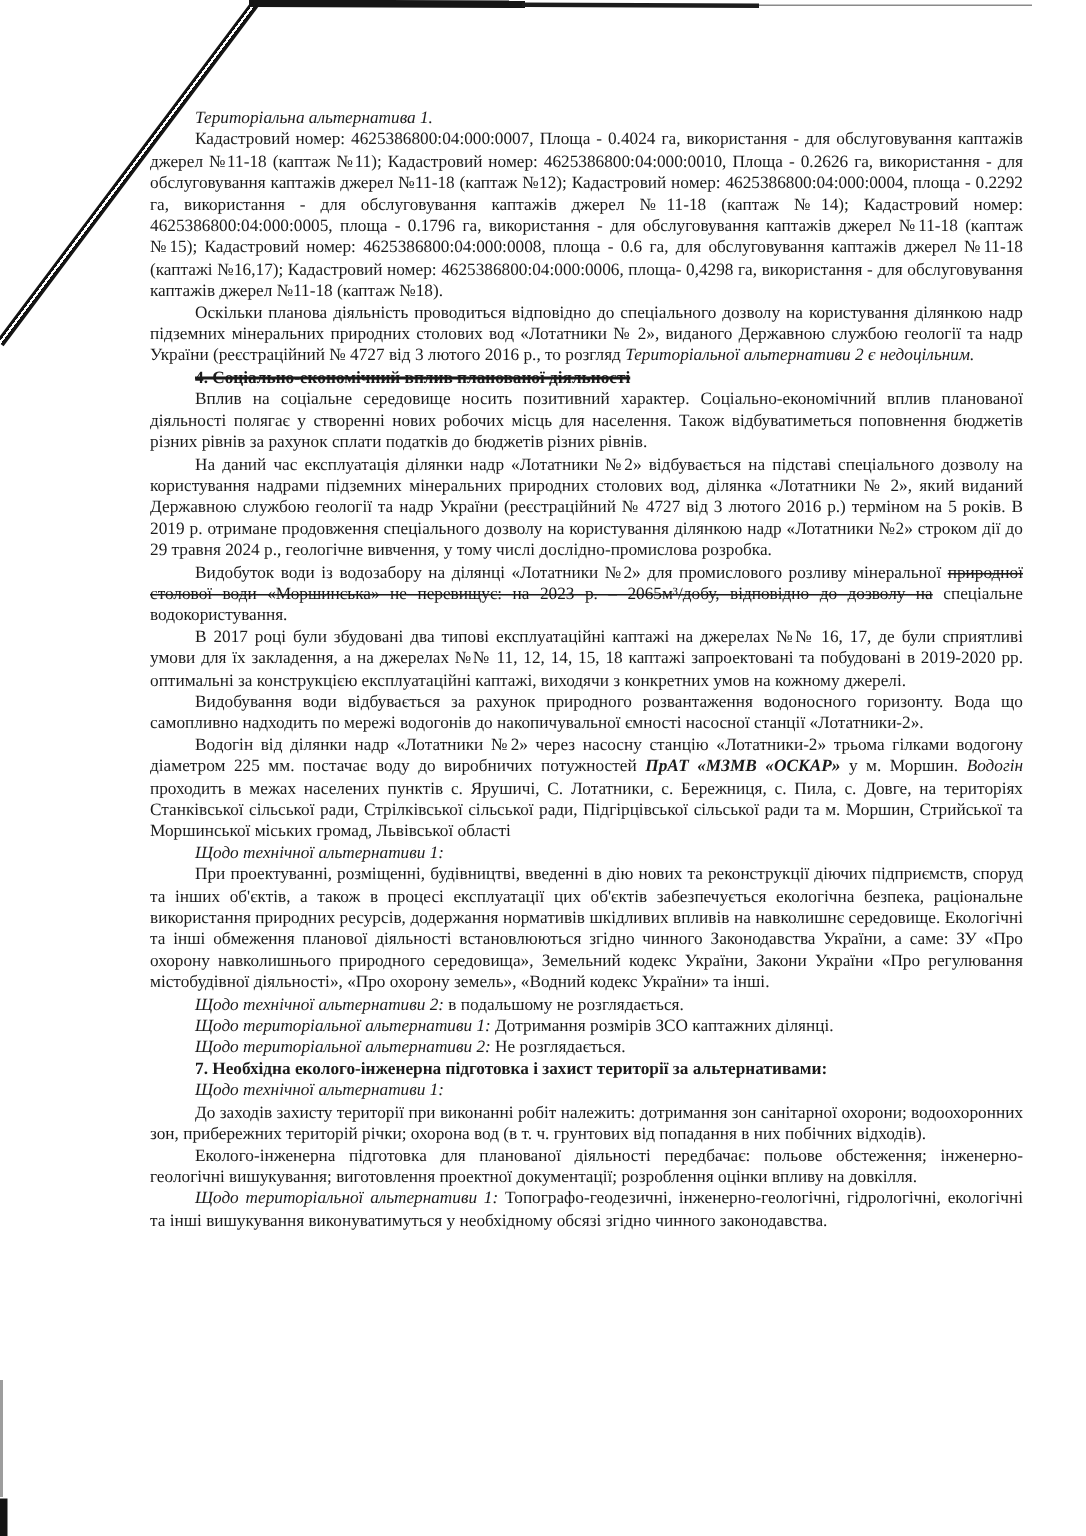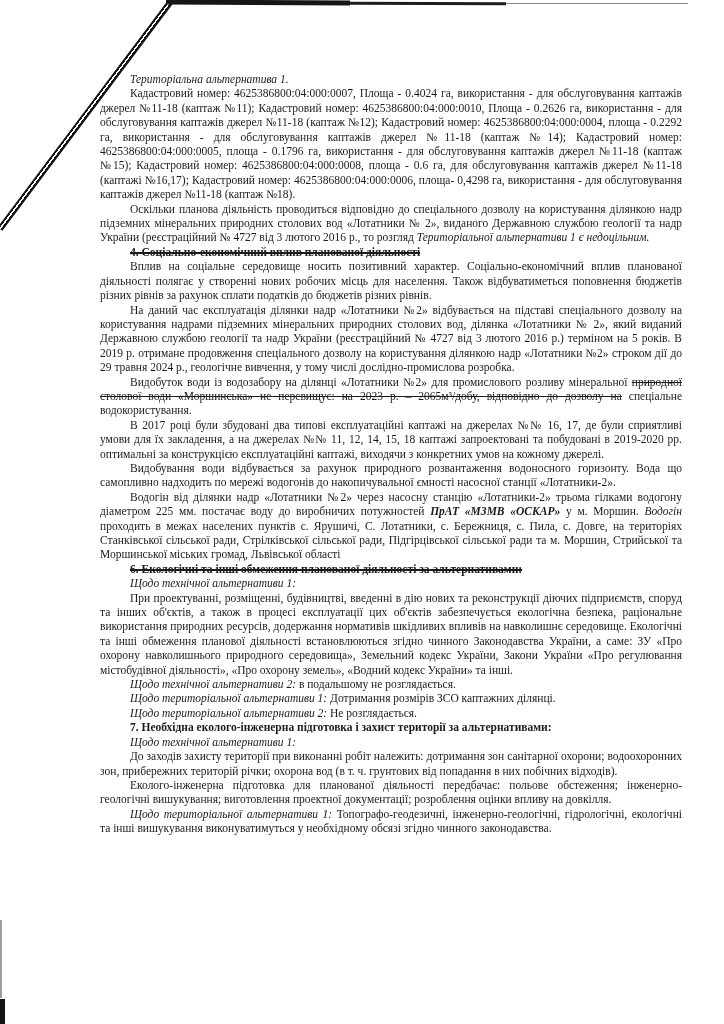--- a/index.html
+++ b/index.html
@@ -62,29 +62,28 @@
   <div class="artifact top-edge-a"></div>
   <div class="artifact top-edge-b"></div>
   <div class="artifact top-edge-c"></div>
   <div class="artifact diag-edge"></div>
   <div class="artifact left-streak"></div>
   <div class="artifact corner-mark"></div>
 
   <div class="doc-text">
       <p class="para"><span class="seg-i">Територіальна альтернатива 1.</span></p>
       <p class="para"><span class="seg-r">Кадастровий номер: 4625386800:04:000:0007, Площа - 0.4024 га, використання - для обслуговування каптажів джерел №11-18 (каптаж №11); Кадастровий номер: 4625386800:04:000:0010, Площа - 0.2626 га, використання - для обслуговування каптажів джерел №11-18 (каптаж №12); Кадастровий номер: 4625386800:04:000:0004, площа - 0.2292 га, використання - для обслуговування каптажів джерел №11-18 (каптаж №14); Кадастровий номер: 4625386800:04:000:0005, площа - 0.1796 га, використання - для обслуговування каптажів джерел №11-18 (каптаж №15); Кадастровий номер: 4625386800:04:000:0008, площа - 0.6 га, для обслуговування каптажів джерел №11-18 (каптажі №16,17); Кадастровий номер: 4625386800:04:000:0006, площа- 0,4298 га, використання - для обслуговування каптажів джерел №11-18 (каптаж №18).</span></p>
-      <p class="para"><span class="seg-r">Оскільки планова діяльність проводиться відповідно до спеціального дозволу на користування ділянкою надр підземних мінеральних природних столових вод «Лотатники № 2», виданого Державною службою геології та надр України (реєстраційний № 4727 від 3 лютого 2016 р., то розгляд </span><span class="seg-i">Територіальної альтернативи 1 є недоцільним.</span></p>
+      <p class="para"><span class="seg-r">Оскільки планова діяльність проводиться відповідно до спеціального дозволу на користування ділянкою надр підземних мінеральних природних столових вод «Лотатники № 2», виданого Державною службою геології та надр України (реєстраційний № 4727 від 3 лютого 2016 р., то розгляд </span><span class="seg-i">Територіальної альтернативи 2 є недоцільним.</span></p>
       <p class="para heading"><span class="seg-bs">4. Соціально-економічний вплив планованої діяльності</span></p>
       <p class="para"><span class="seg-r">Вплив на соціальне середовище носить позитивний характер. Соціально-економічний вплив планованої діяльності полягає у створенні нових робочих місць для населення. Також відбуватиметься поповнення бюджетів різних рівнів за рахунок сплати податків до бюджетів різних рівнів.</span></p>
       <p class="para"><span class="seg-r">На даний час експлуатація ділянки надр «Лотатники №2» відбувається на підставі спеціального дозволу на користування надрами підземних мінеральних природних столових вод, ділянка «Лотатники № 2», який виданий Державною службою геології та надр України (реєстраційний № 4727 від 3 лютого 2016 р.) терміном на 5 років. В 2019 р. отримане продовження спеціального дозволу на користування ділянкою надр «Лотатники №2» строком дії до 29 травня 2024 р., геологічне вивчення, у тому числі дослідно-промислова розробка.</span></p>
       <p class="para"><span class="seg-r">Видобуток води із водозабору на ділянці «Лотатники №2» для промислового розливу мінеральної </span><span class="seg-s">природної столової води «Моршинська» не перевищує: на 2023 р. – 2065м³/добу, відповідно до дозволу на</span><span class="seg-r"> спеціальне водокористування.</span></p>
       <p class="para"><span class="seg-r">В 2017 році були збудовані два типові експлуатаційні каптажі на джерелах №№ 16, 17, де були сприятливі умови для їх закладення, а на джерелах №№ 11, 12, 14, 15, 18 каптажі запроектовані та побудовані в 2019-2020 рр. оптимальні за конструкцією експлуатаційні каптажі, виходячи з конкретних умов на кожному джерелі.</span></p>
       <p class="para"><span class="seg-r">Видобування води відбувається за рахунок природного розвантаження водоносного горизонту. Вода що самопливно надходить по мережі водогонів до накопичувальної ємності насосної станції «Лотатники-2».</span></p>
       <p class="para"><span class="seg-r">Водогін від ділянки надр «Лотатники №2» через насосну станцію «Лотатники-2» трьома гілками водогону діаметром 225 мм. постачає воду до виробничих потужностей </span><span class="seg-bi">ПрАТ «МЗМВ «ОСКАР»</span><span class="seg-r"> у м. Моршин. </span><span class="seg-i">Водогін</span><span class="seg-r"> проходить в межах населених пунктів с. Ярушичі, С. Лотатники, с. Бережниця, с. Пила, с. Довге, на територіях Станківської сільської ради, Стрілківської сільської ради, Підгірцівської сільської ради та м. Моршин, Стрийської та Моршинської міських громад, Львівської області</span></p>
-      <p class="para heading"><span class="seg-bs">6. Екологічні та інші обмеження планованої діяльності за альтернативами:</span></p>
       <p class="para"><span class="seg-i">Щодо технічної альтернативи 1:</span></p>
       <p class="para"><span class="seg-r">При проектуванні, розміщенні, будівництві, введенні в дію нових та реконструкції діючих підприємств, споруд та інших об'єктів, а також в процесі експлуатації цих об'єктів забезпечується екологічна безпека, раціональне використання природних ресурсів, додержання нормативів шкідливих впливів на навколишнє середовище. Екологічні та інші обмеження планової діяльності встановлюються згідно чинного Законодавства України, а саме: ЗУ «Про охорону навколишнього природного середовища», Земельний кодекс України, Закони України «Про регулювання містобудівної діяльності», «Про охорону земель», «Водний кодекс України» та інші.</span></p>
       <p class="para"><span class="seg-i">Щодо технічної альтернативи 2:</span><span class="seg-r"> в подальшому не розглядається.</span></p>
       <p class="para"><span class="seg-i">Щодо територіальної альтернативи 1:</span><span class="seg-r"> Дотримання розмірів ЗСО каптажних ділянці.</span></p>
       <p class="para"><span class="seg-i">Щодо територіальної альтернативи 2:</span><span class="seg-r"> Не розглядається.</span></p>
       <p class="para heading"><span class="seg-b">7. Необхідна еколого-інженерна підготовка і захист території за альтернативами:</span></p>
       <p class="para"><span class="seg-i">Щодо технічної альтернативи 1:</span></p>
       <p class="para"><span class="seg-r">До заходів захисту території при виконанні робіт належить: дотримання зон санітарної охорони; водоохоронних зон, прибережних територій річки; охорона вод (в т. ч. грунтових від попадання в них побічних відходів).</span></p>
       <p class="para"><span class="seg-r">Еколого-інженерна підготовка для планованої діяльності передбачає: польове обстеження; інженерно-геологічні вишукування; виготовлення проектної документації; розроблення оцінки впливу на довкілля.</span></p>
       <p class="para"><span class="seg-i">Щодо територіальної альтернативи 1:</span><span class="seg-r"> Топографо-геодезичні, інженерно-геологічні, гідрологічні, екологічні та інші вишукування виконуватимуться у необхідному обсязі згідно чинного законодавства.</span></p>

